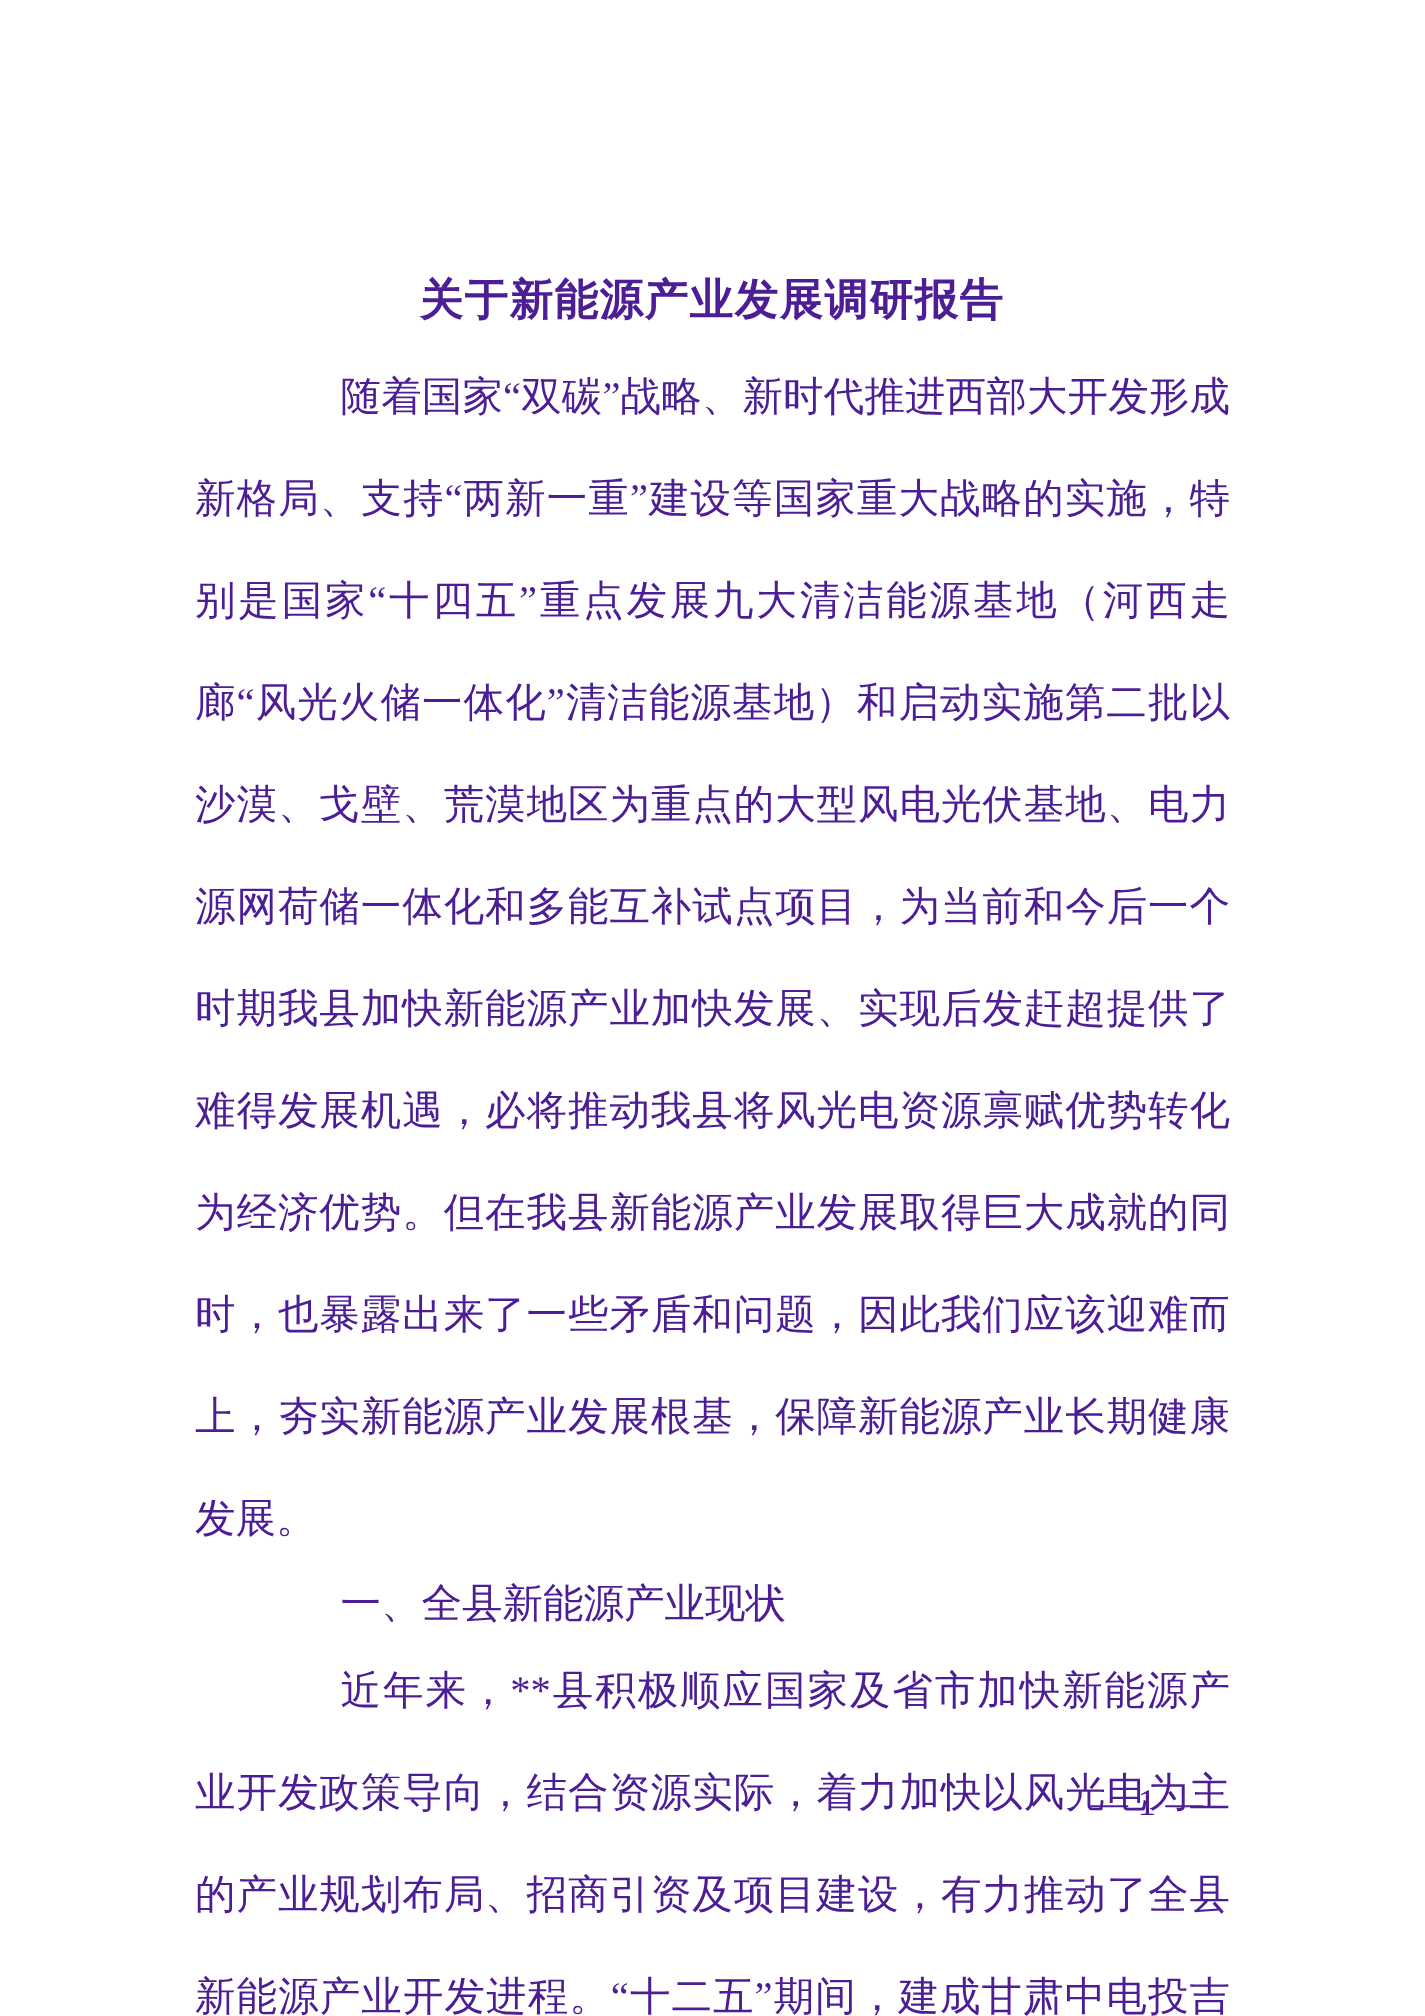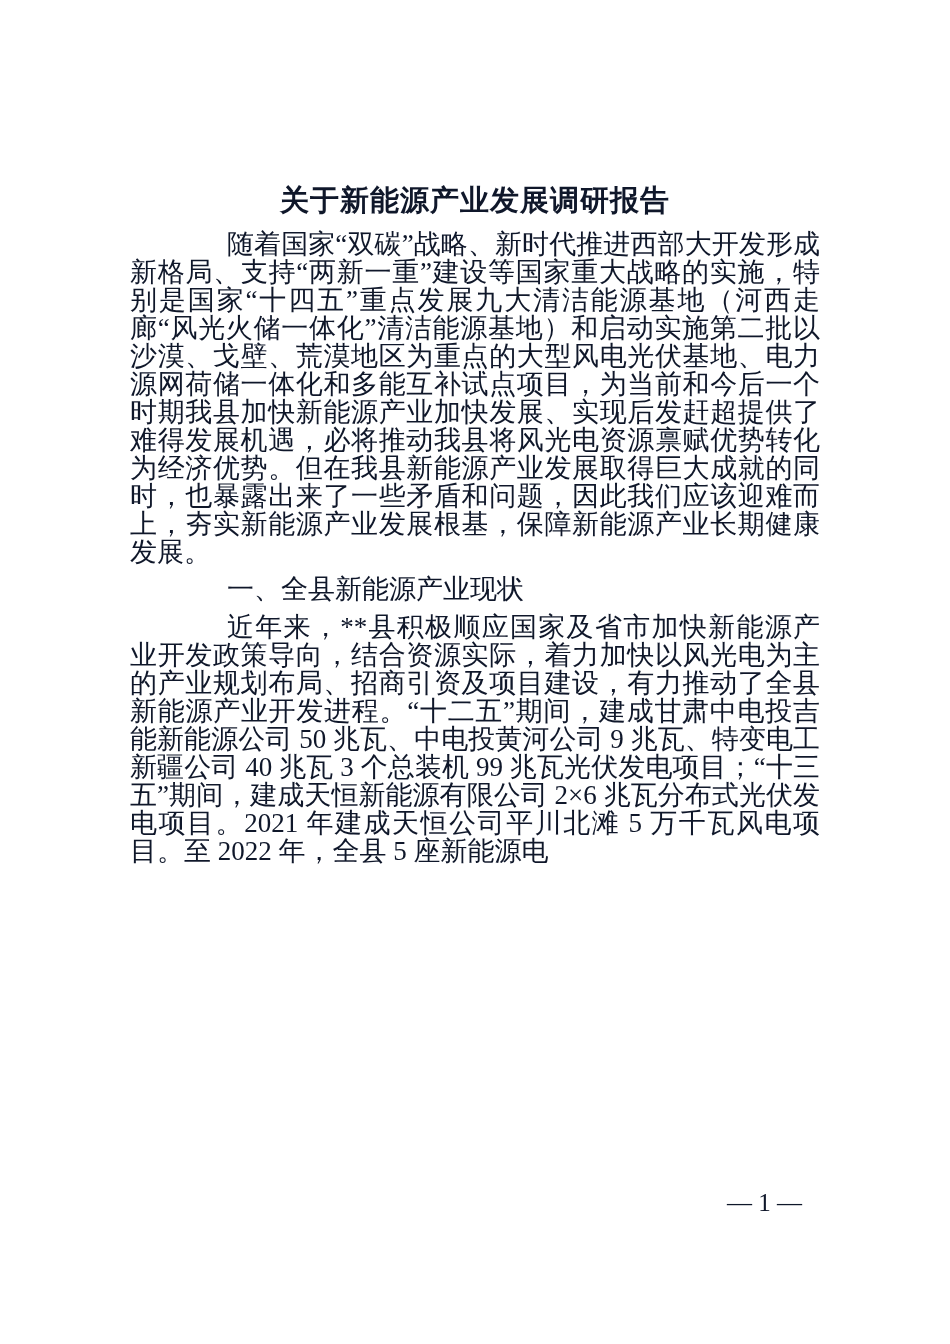--- a/index.html
+++ b/index.html
@@ -5,21 +5,21 @@
   html, body {
     margin: 0;
     padding: 0;
     background: #ffffff;
   }
   .page {
     position: relative;
     width: 950px;
     height: 1344px;
     background: #ffffff;
-    color: #0f172a;
+    color: #4c1d95;
     overflow: hidden;
     font-family: "Liberation Serif", "DejaVu Serif", serif;
   }
   .content {
     position: absolute;
     left: 130px;
     right: 130px;
     top: 178px;
   }
   .doc-title {
@@ -27,21 +27,21 @@
     text-align: center;
     font-size: 29px;
     font-weight: bold;
     line-height: 44px;
     font-family: "Liberation Serif", "DejaVu Serif", serif;
     letter-spacing: 1px;
   }
   .body-para {
     margin: 0;
     font-size: 27px;
-    line-height: 28px;
+    line-height: 68px;
     text-align: justify;
     text-indent: 97px;
     font-family: "Liberation Serif", "DejaVu Serif", serif;
   }
   .section-heading {
     margin: 0;
     font-size: 27px;
     line-height: 47px;
     font-weight: normal;
     text-indent: 97px;

